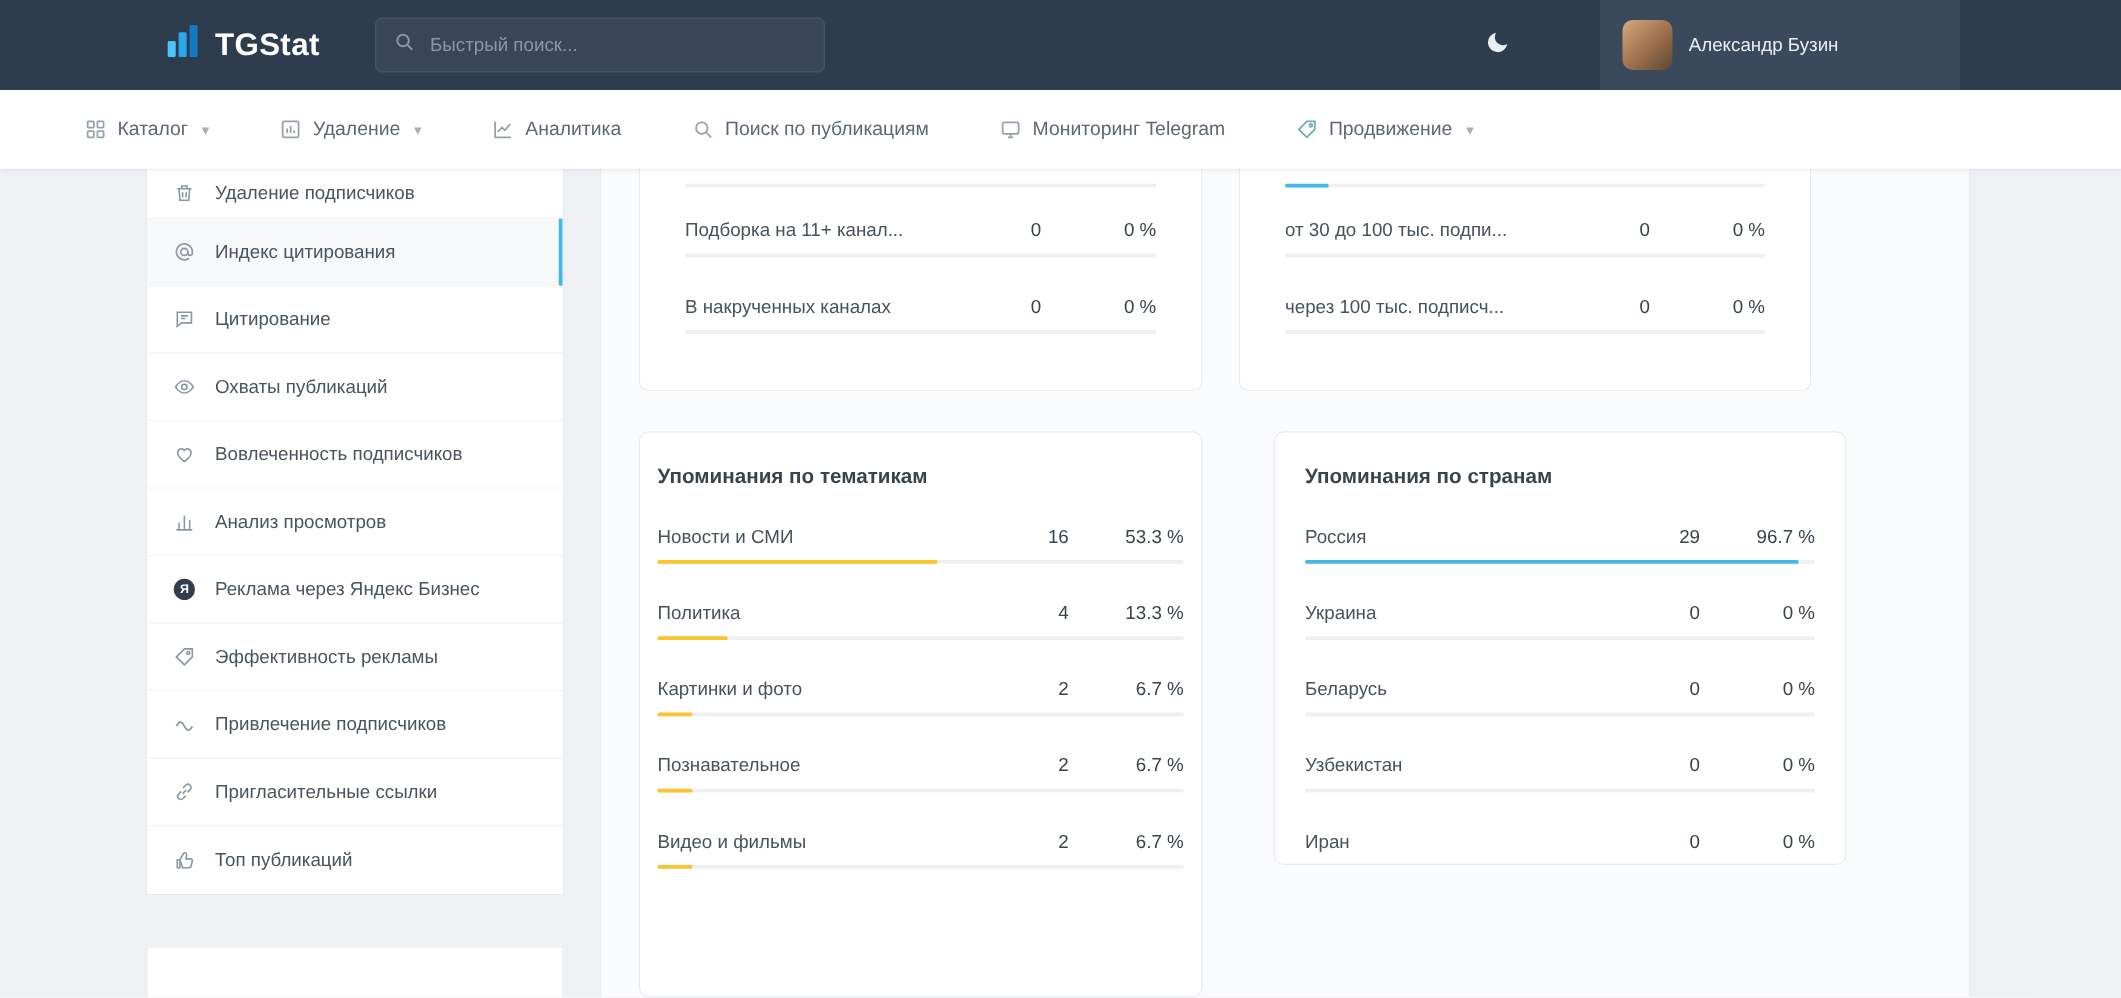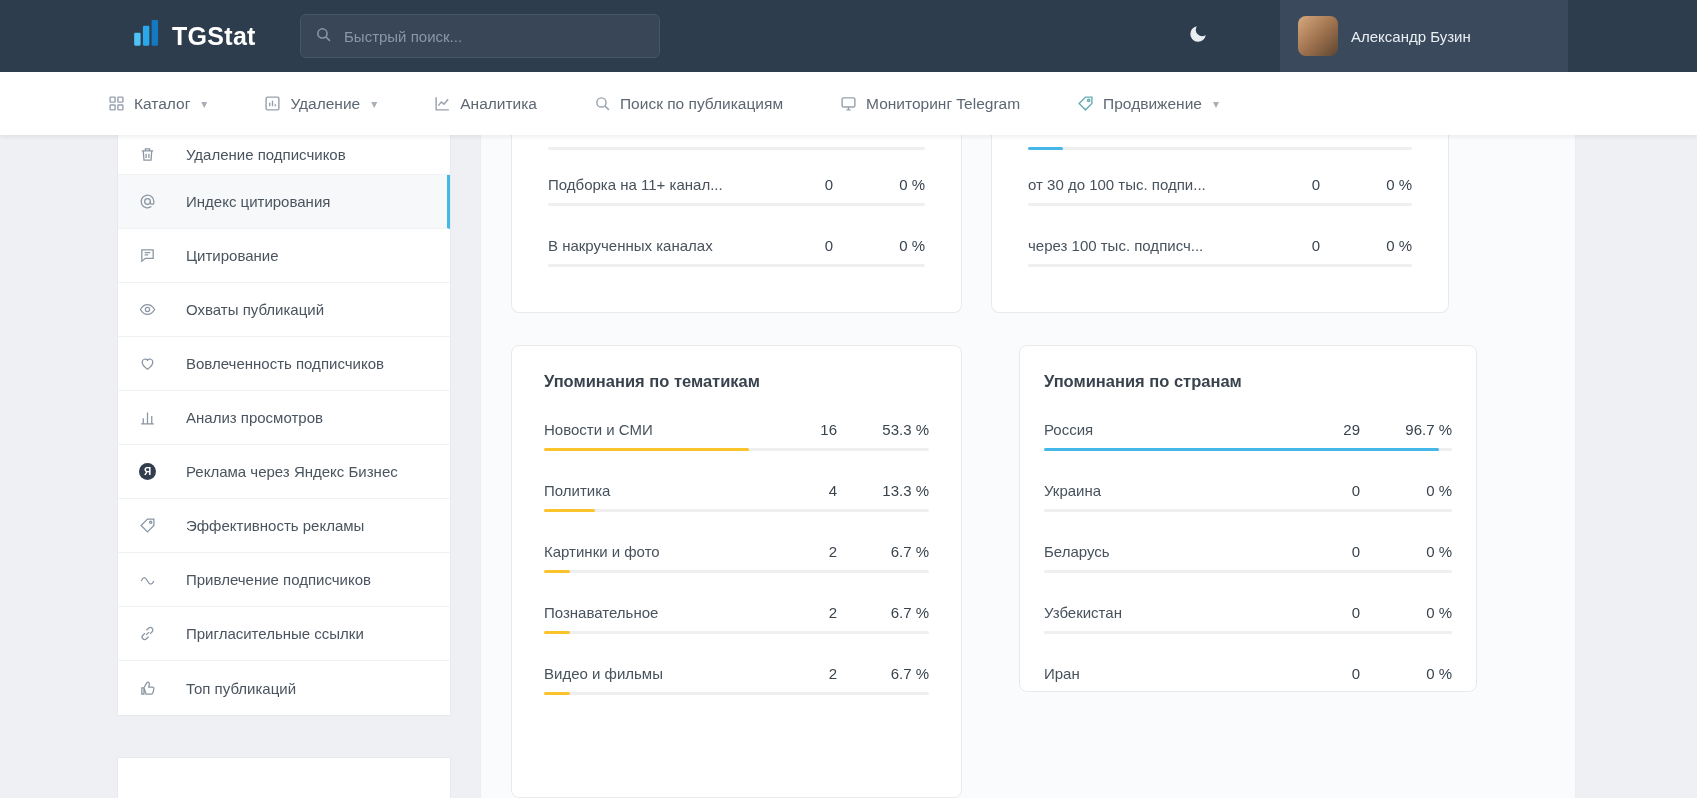--- a/index.html
+++ b/index.html
@@ -23,48 +23,48 @@
     display:flex; align-items:center; justify-content:center; cursor:pointer; }
   .user-panel { position:absolute; left:1280px; top:0; width:288px; height:72px; background:#3a495b;
     display:flex; align-items:center; gap:13px; padding-left:18px; cursor:pointer; }
   .avatar { width:40px; height:40px; border-radius:8px; flex:none;
     background:linear-gradient(135deg,#d7a97e 0%,#9c6f4c 55%,#5c4632 100%); }
   .user-name { color:#e9eef3; font-size:15px; }
 
   
   .nav { position:absolute; top:72px; left:0; right:0; height:63px; background:#fff;
     box-shadow:0 2px 4px rgba(40,50,60,.08); display:flex; align-items:center; gap:57px;
-    padding-left:108px; z-index:4; }
+    padding-left:68px; z-index:4; }
   .nav-item { display:flex; align-items:center; gap:9px; color:#5d6773; font-size:15.5px; cursor:pointer; white-space:nowrap; }
   .nav-icon { display:flex; color:#97a1ad; }
   .nav-icon.teal { color:#6aaeb4; }
   .chev { color:#a7afb9; font-size:12px; margin-left:2px; }
 
   
   .sidebar { position:absolute; left:117px; top:135px; width:334px; background:#fff;
     border:1px solid #e7e9ec; border-top:none; z-index:2; }
-  .side-item { display:flex; align-items:center; gap:29px; height:54px; padding:0 20px;
+  .side-item { display:flex; align-items:center; gap:15px; height:54px; padding:0 20px;
     border-bottom:1px solid #f1f2f4; font-size:15px; color:#4a545f; cursor:pointer; background:#fff; }
   .side-item.cut { height:40px; }
   .side-item.active { background:#f7f8f9; border-right:3px solid #42b8e8; }
   .si-icon { width:19px; display:flex; justify-content:center; align-items:center; color:#8b96a3; flex:none; }
   .si-label { white-space:nowrap; overflow:hidden; }
   .yandex-badge { width:17px; height:17px; border-radius:50%; background:#323e4d; color:#fff;
     font-size:10px; font-weight:bold; display:flex; align-items:center; justify-content:center; }
   .sidebar-stub { position:absolute; left:117px; top:757px; width:334px; height:41px;
     background:#fff; border:1px solid #e7e9ec; border-bottom:none; z-index:2; }
 
   
   .main-panel { position:absolute; left:480px; top:135px; width:1096px; height:663px;
     background:#fafbfc; border-left:1px solid #ecedef; border-right:1px solid #ecedef; }
   .card { position:absolute; background:#fff; border:1px solid #e8eaec; border-radius:8px; overflow:hidden; }
   .card.cut-top { border-top:none; border-top-left-radius:0; border-top-right-radius:0; padding:12px 36px 0; }
   #card-1 { left:30px; top:0; width:451px; height:178px; }
   #card-2 { left:510px; top:0; width:458px; height:178px; }
-  #card-3 { left:30px; top:210px; width:451px; height:453px; padding:26px 32px 0; }
+  #card-3 { left:30px; top:210px; width:451px; height:453px; padding:26px 14px 0; }
   #card-4 { left:538px; top:210px; width:458px; height:347px; padding:26px 24px 0; }
   .card-title { font-size:16.5px; font-weight:bold; color:#39434e; margin:0 0 30px; }
   .row { margin-bottom:31px; }
   .row-text { display:flex; align-items:baseline; margin-bottom:10px; font-size:15px; color:#47525d; }
   .row-label { flex:1; white-space:nowrap; overflow:hidden; }
   .row-value { width:70px; text-align:right; color:#39434e; flex:none; }
   .row-pct { width:92px; text-align:right; color:#39434e; flex:none; }
   .track { height:3px; background:#edeff1; border-radius:2px; position:relative; }
   .fill { position:absolute; left:0; top:0; bottom:0; border-radius:2px; }
   .fill.yellow { background:var(--accent-yellow,#fcc42c); }

